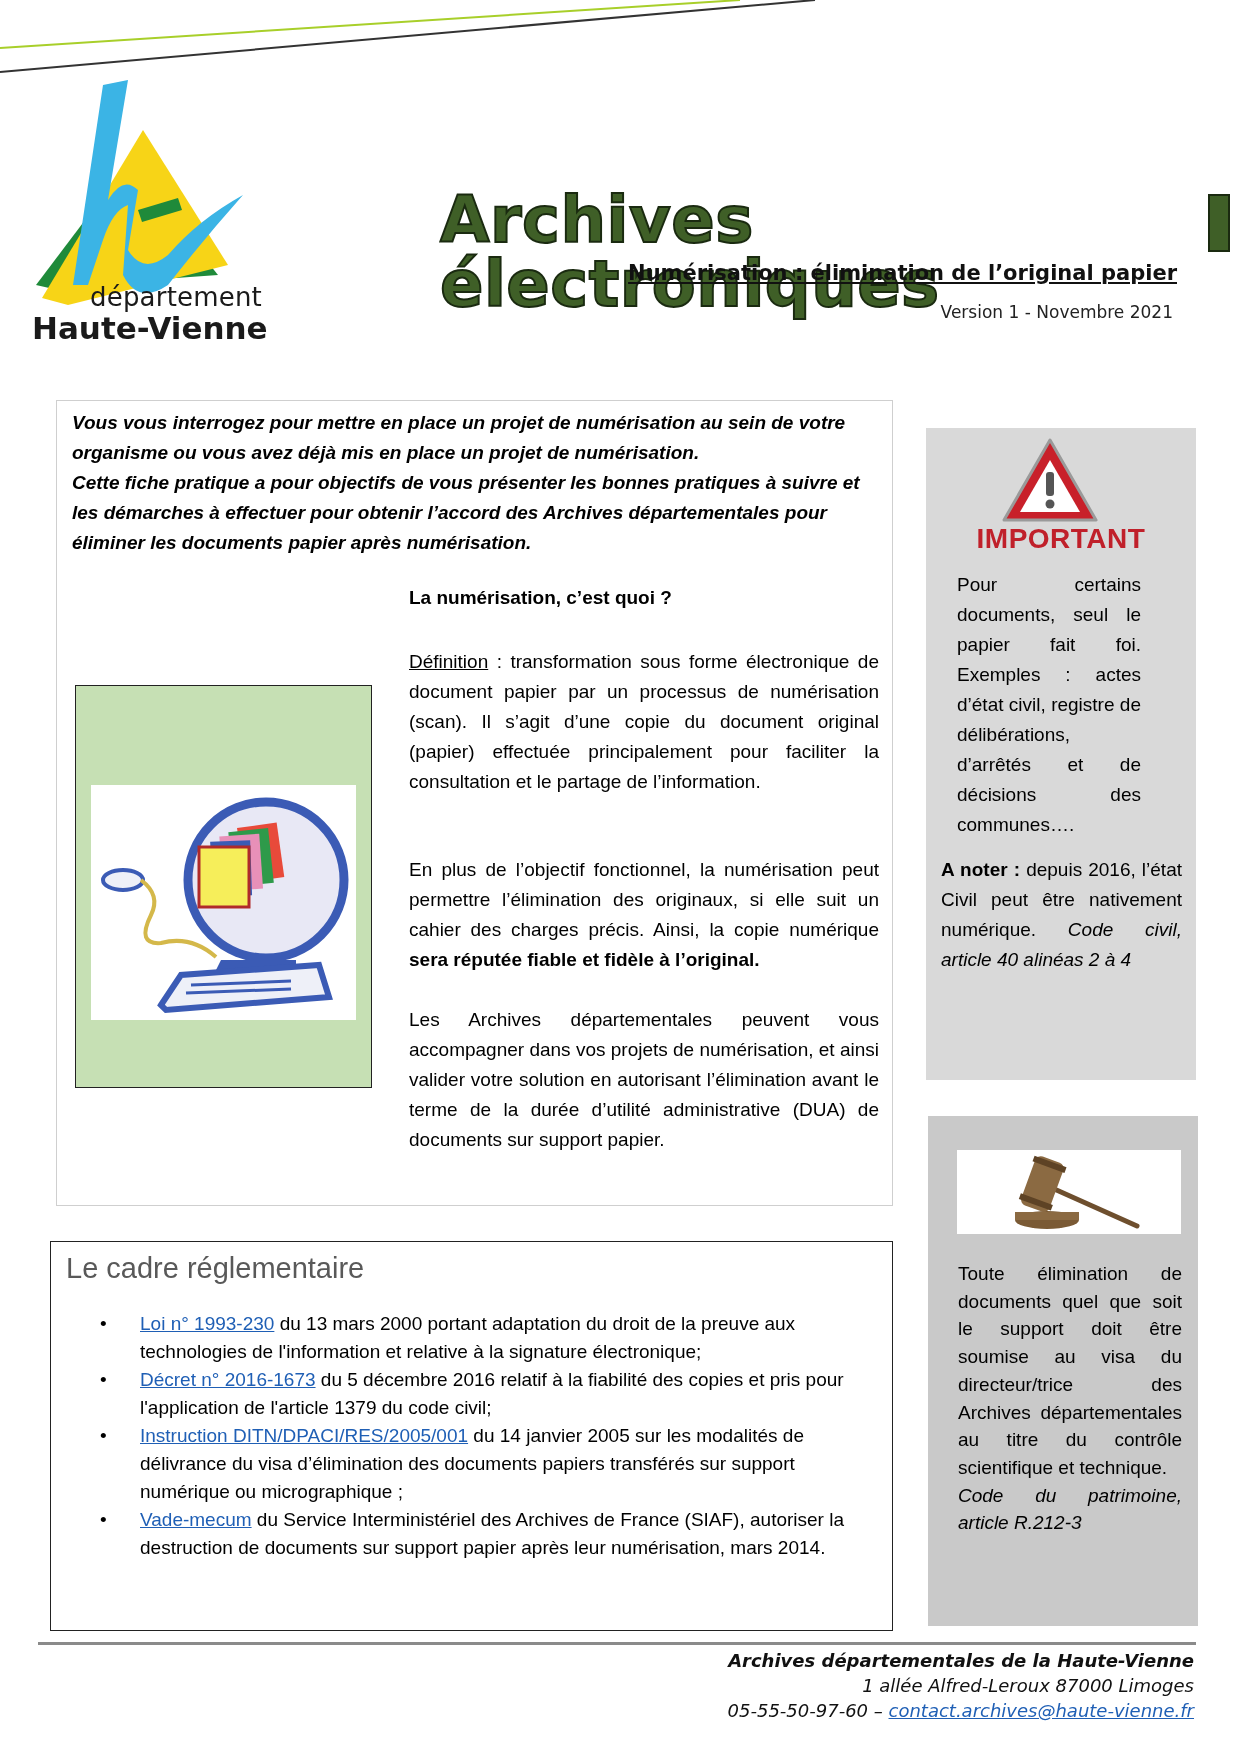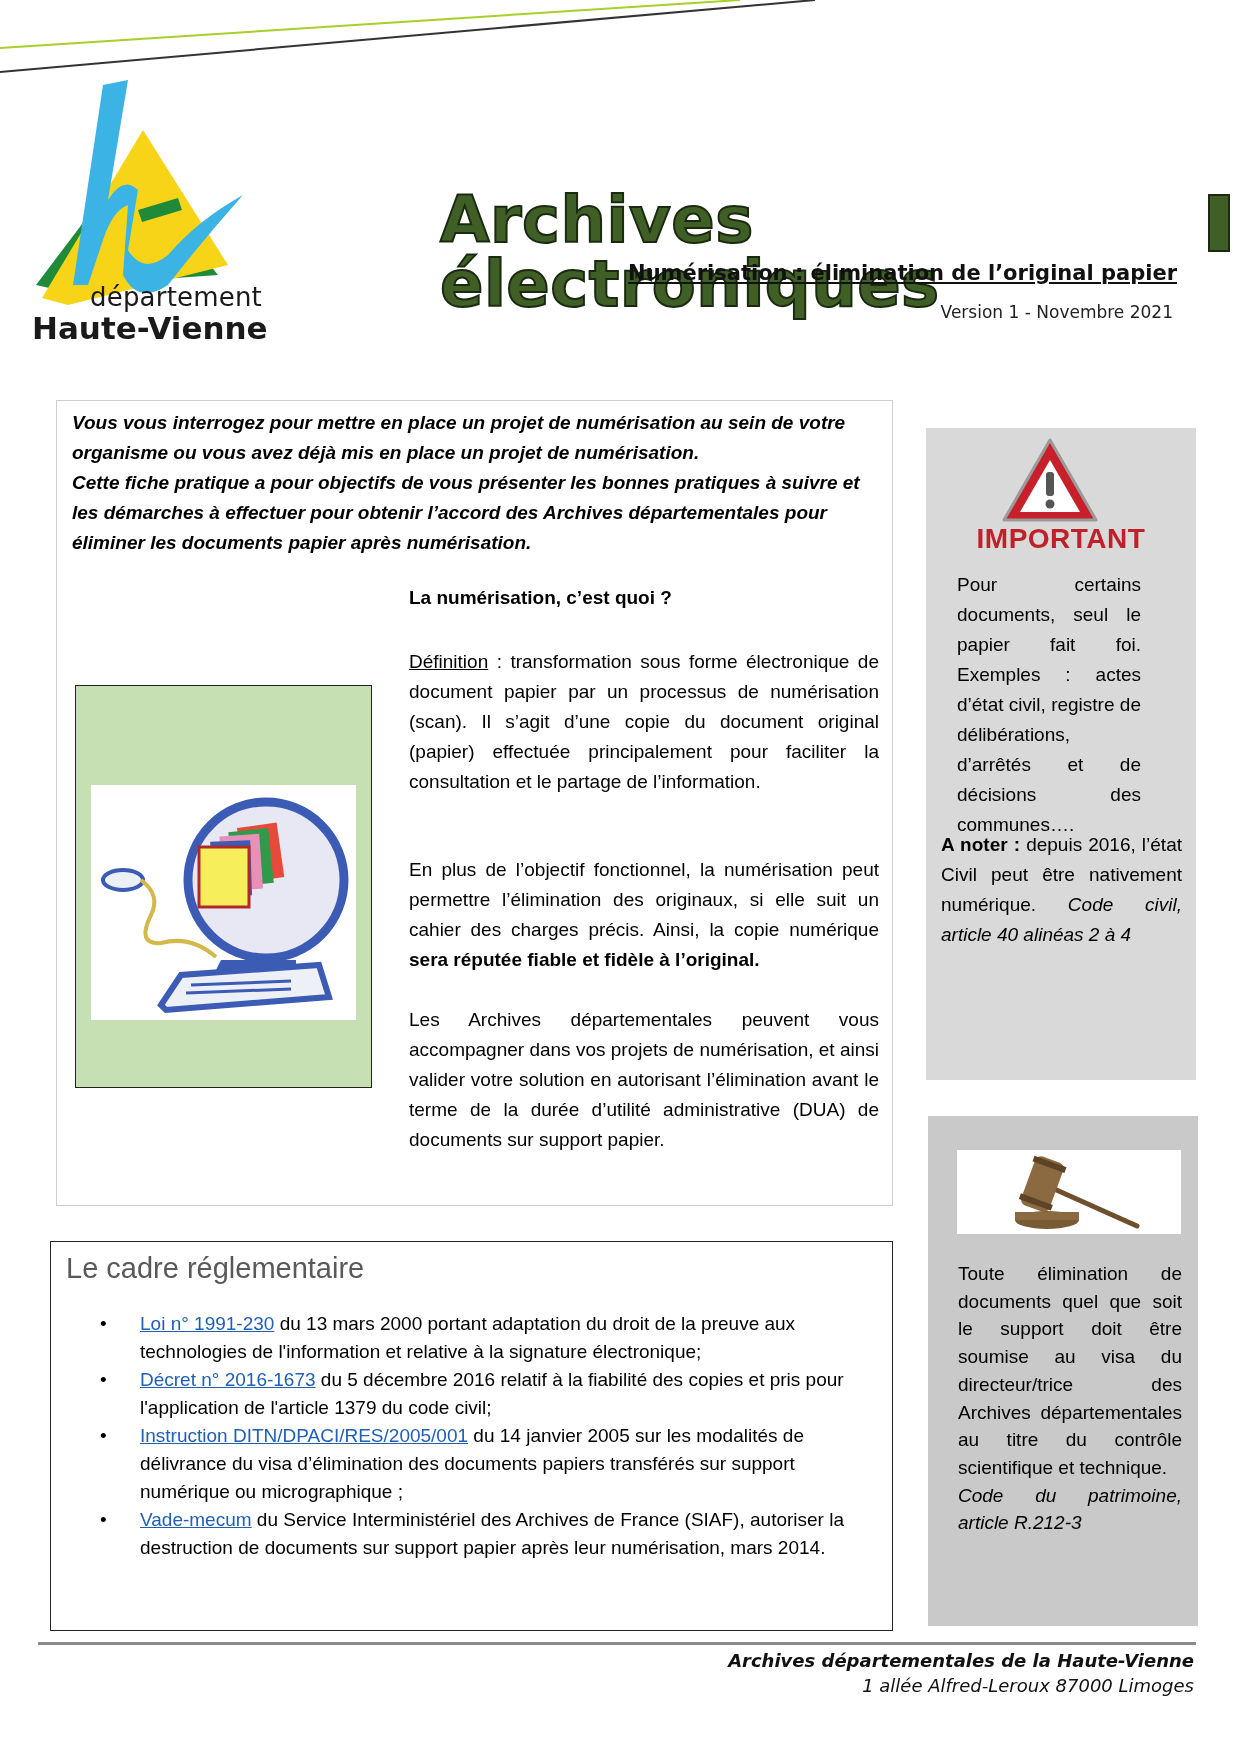--- a/index.html
+++ b/index.html
@@ -22,21 +22,21 @@
     .legal-box { left: 50px; top: 1241px; width: 843px; height: 390px; border: 1.5px solid #222; box-sizing: border-box; }
     .legal-title { left: 66px; top: 1252px; font-size: 29px; color: #595959; text-align: right; }
     .legal-list { left: 100px; top: 1310px; width: 780px; margin: 0; padding: 0; list-style: none; font-size: 19px; line-height: 28px; }
     .legal-list li { position: relative; padding-left: 40px; margin-bottom: 0; }
     .legal-list li .bullet { position: absolute; left: 0; top: 0; }
     .link { color: #1f5fb5; text-decoration: underline; cursor: pointer; }
     .imp-box { left: 926px; top: 428px; width: 270px; height: 652px; background: #d9d9d9; }
     .imp-icon { left: 1000px; top: 436px; width: 100px; height: 88px; }
     .imp-label { left: 926px; top: 523px; width: 270px; text-align: center; font-weight: bold; font-size: 28px; color: #c0202a; letter-spacing: 0.5px; }
     .imp-text { left: 957px; top: 570px; width: 184px; font-size: 19px; line-height: 30px; text-align: justify; text-align-last: left; }
-    .imp-note { left: 941px; top: 830px; width: 241px; font-size: 19px; line-height: 30px; text-align: justify; }
+    .imp-note { left: 941px; top: 855px; width: 241px; font-size: 19px; line-height: 30px; text-align: justify; }
     .gavel-box { left: 928px; top: 1116px; width: 270px; height: 510px; background: #c9c9c9; }
     .gavel-img { left: 957px; top: 1150px; width: 224px; height: 84px; background: #fff; }
     .gavel-text { left: 958px; top: 1260px; width: 224px; font-size: 19px; line-height: 27.7px; text-align: justify; }
     .footer-line { left: 38px; top: 1642px; width: 1158px; height: 3px; background: #8a8a8a; }
     .footer { right: 45px; top: 1648px; text-align: right; font-family: "DejaVu Sans", sans-serif; font-style: italic; font-size: 18px; line-height: 25px; color: #111; }
     .footer .org { font-weight: bold; text-align: right; }
   </style>
 </head>
 <body>
 
@@ -84,21 +84,21 @@
 </svg>
 
 <div class="abs col-head">La numérisation, c’est quoi ?</div>
 <div class="abs col-text" style="top:647px;"><span style="text-decoration:underline">Définition</span><span> : </span><span>transformation sous forme électronique de document papier par un processus de numérisation (scan). Il s’agit d’une copie du document original (papier) effectuée principalement pour faciliter la consultation et le partage de l’information.</span></div>
 <div class="abs col-text" style="top:855px;"><span>En plus de l’objectif fonctionnel, la numérisation peut permettre l’élimination des originaux, si elle suit un cahier des charges précis. Ainsi, la copie numérique </span><b>sera réputée fiable et fidèle à l’original.</b></div>
 <div class="abs col-text" style="top:1005px;">Les Archives départementales peuvent vous accompagner dans vos projets de numérisation, et ainsi valider votre solution en autorisant l’élimination avant le terme de la durée d’utilité administrative (DUA) de documents sur support papier.</div>
 
 <div class="abs legal-box"></div>
 <div class="abs legal-title">Le cadre réglementaire</div>
 <ul class="abs legal-list">
-  <li><span class="bullet">•</span><span class="link">Loi n° 1991-230</span><span> du 13 mars 2000 portant adaptation du droit de la preuve aux technologies de l'information et relative à la signature électronique;</span></li>
+  <li><span class="bullet">•</span><span class="link">Loi n° 1993-230</span><span> du 13 mars 2000 portant adaptation du droit de la preuve aux technologies de l'information et relative à la signature électronique;</span></li>
   <li><span class="bullet">•</span><span class="link">Décret n° 2016-1673</span><span> du 5 décembre 2016 relatif à la fiabilité des copies et pris pour l'application de l'article 1379 du code civil;</span></li>
   <li><span class="bullet">•</span><span class="link">Instruction DITN/DPACI/RES/2005/001</span><span> du 14 janvier 2005 sur les modalités de délivrance du visa d’élimination des documents papiers transférés sur support numérique ou micrographique ;</span></li>
   <li><span class="bullet">•</span><span class="link">Vade-mecum</span><span> du Service Interministériel des Archives de France (SIAF), autoriser la destruction de documents sur support papier après leur numérisation, mars 2014.</span></li>
 </ul>
 
 <div class="abs imp-box"></div>
 <svg class="abs imp-icon" viewBox="0 0 100 88" width="100" height="88">
   <polygon points="50,4 96,84 4,84" fill="#c8202a" stroke="#9a9a9a" stroke-width="3" stroke-linejoin="round"></polygon>
   <polygon points="50,24 80,76 20,76" fill="#ffffff"></polygon>
   <rect x="46" y="36" width="8" height="24" rx="3" fill="#555"></rect>
@@ -119,13 +119,14 @@
     <rect x="68" y="10" width="34" height="6" fill="#5e4325"></rect>
     <rect x="68" y="50" width="34" height="6" fill="#5e4325"></rect>
   </g>
 </svg>
 <div class="abs gavel-text"><span>Toute élimination de documents quel que soit le support doit être soumise au visa du directeur/trice des Archives départementales au titre du contrôle scientifique et technique.</span><br><i>Code du patrimoine, article R.212-3</i></div>
 
 <div class="abs footer-line"></div>
 <div class="abs footer">
   <div class="org">Archives départementales de la Haute-Vienne</div>
   <div>1 allée Alfred-Leroux 87000 Limoges</div>
+  <div><span>05-55-50-97-60</span><span> – </span><span class="link">contact.archives@haute-vienne.fr</span></div>
 </div>
 
 </body></html>

